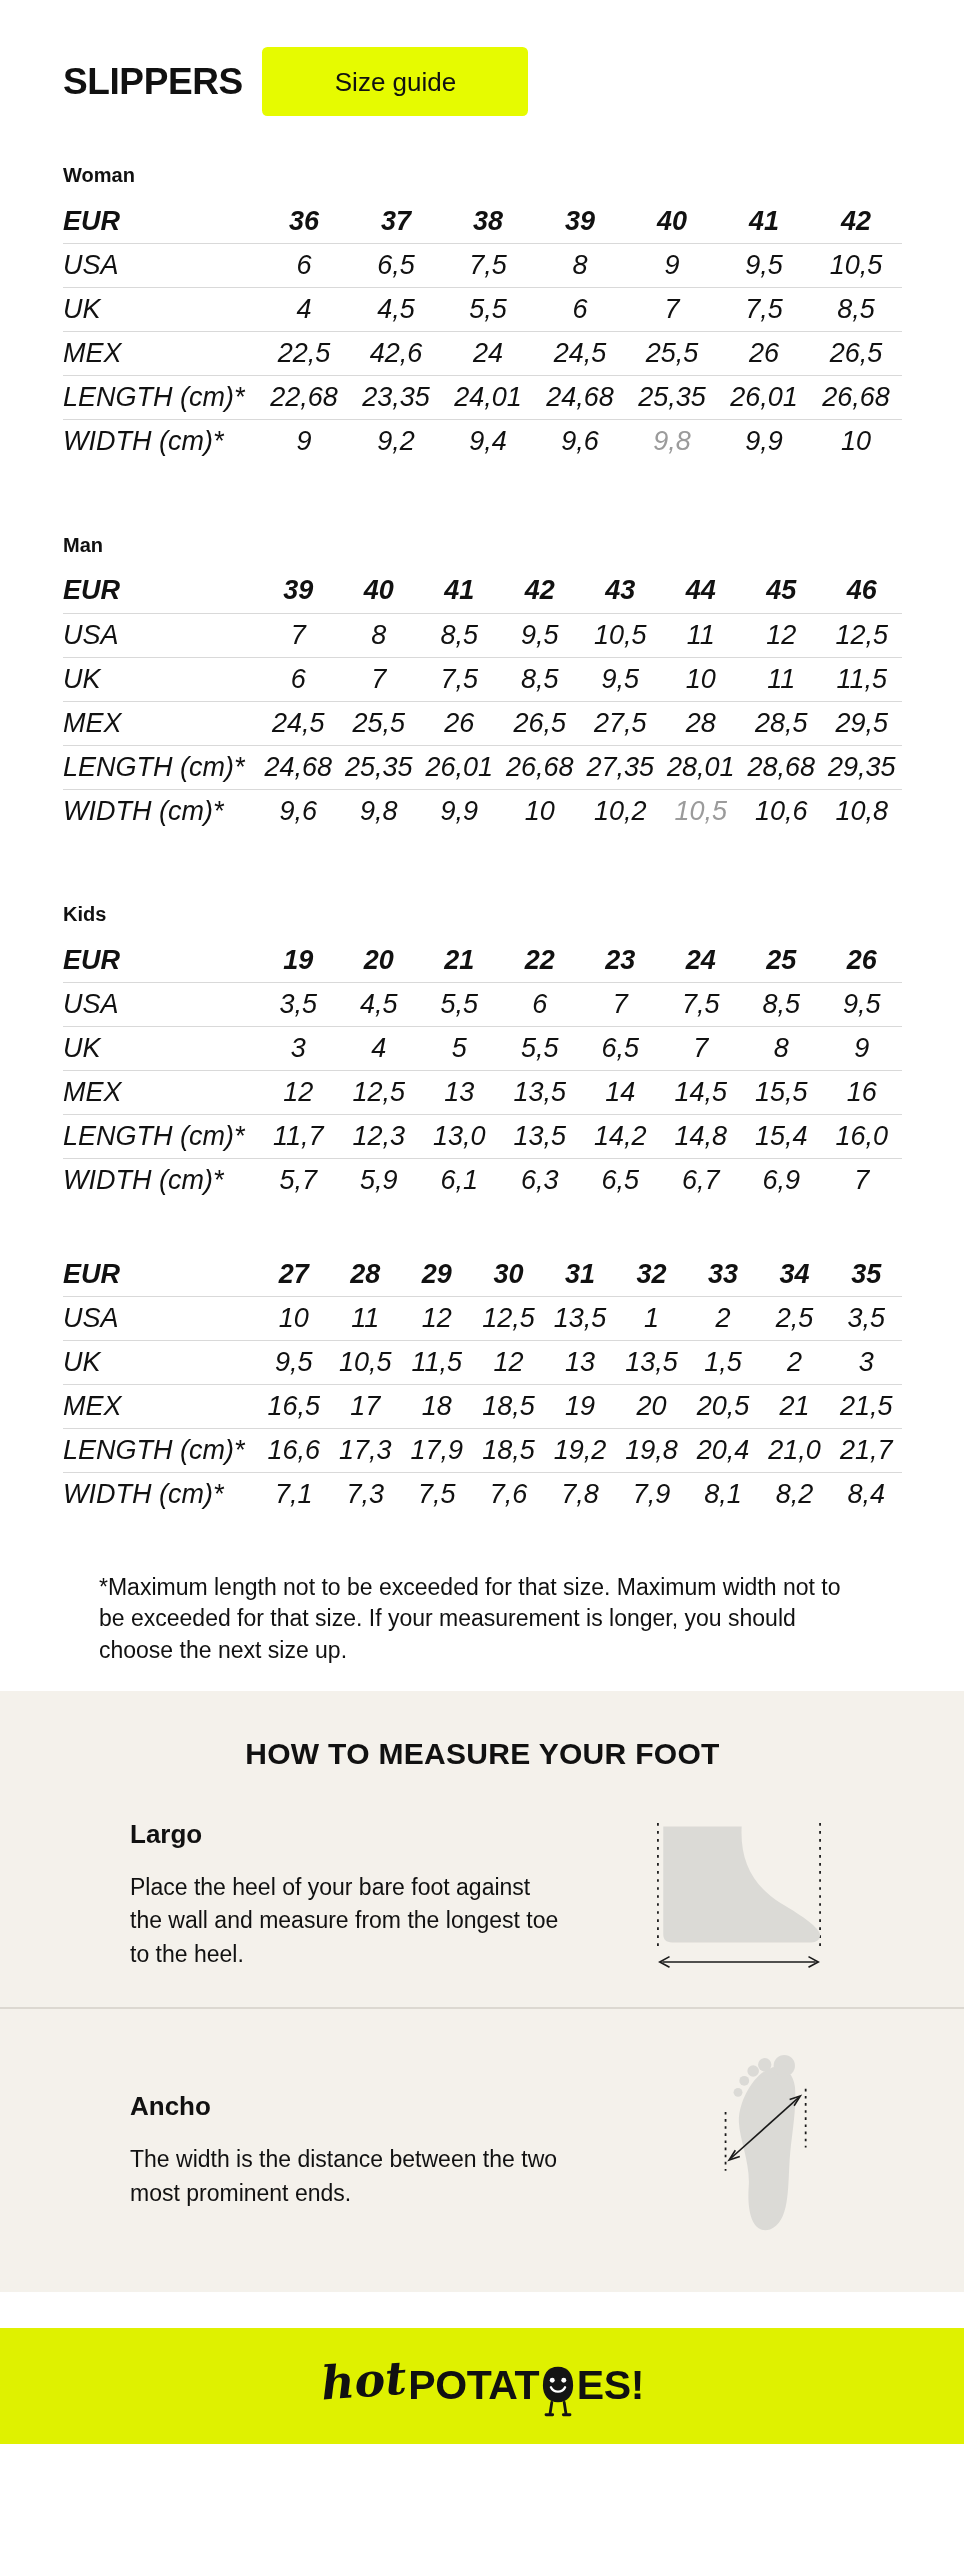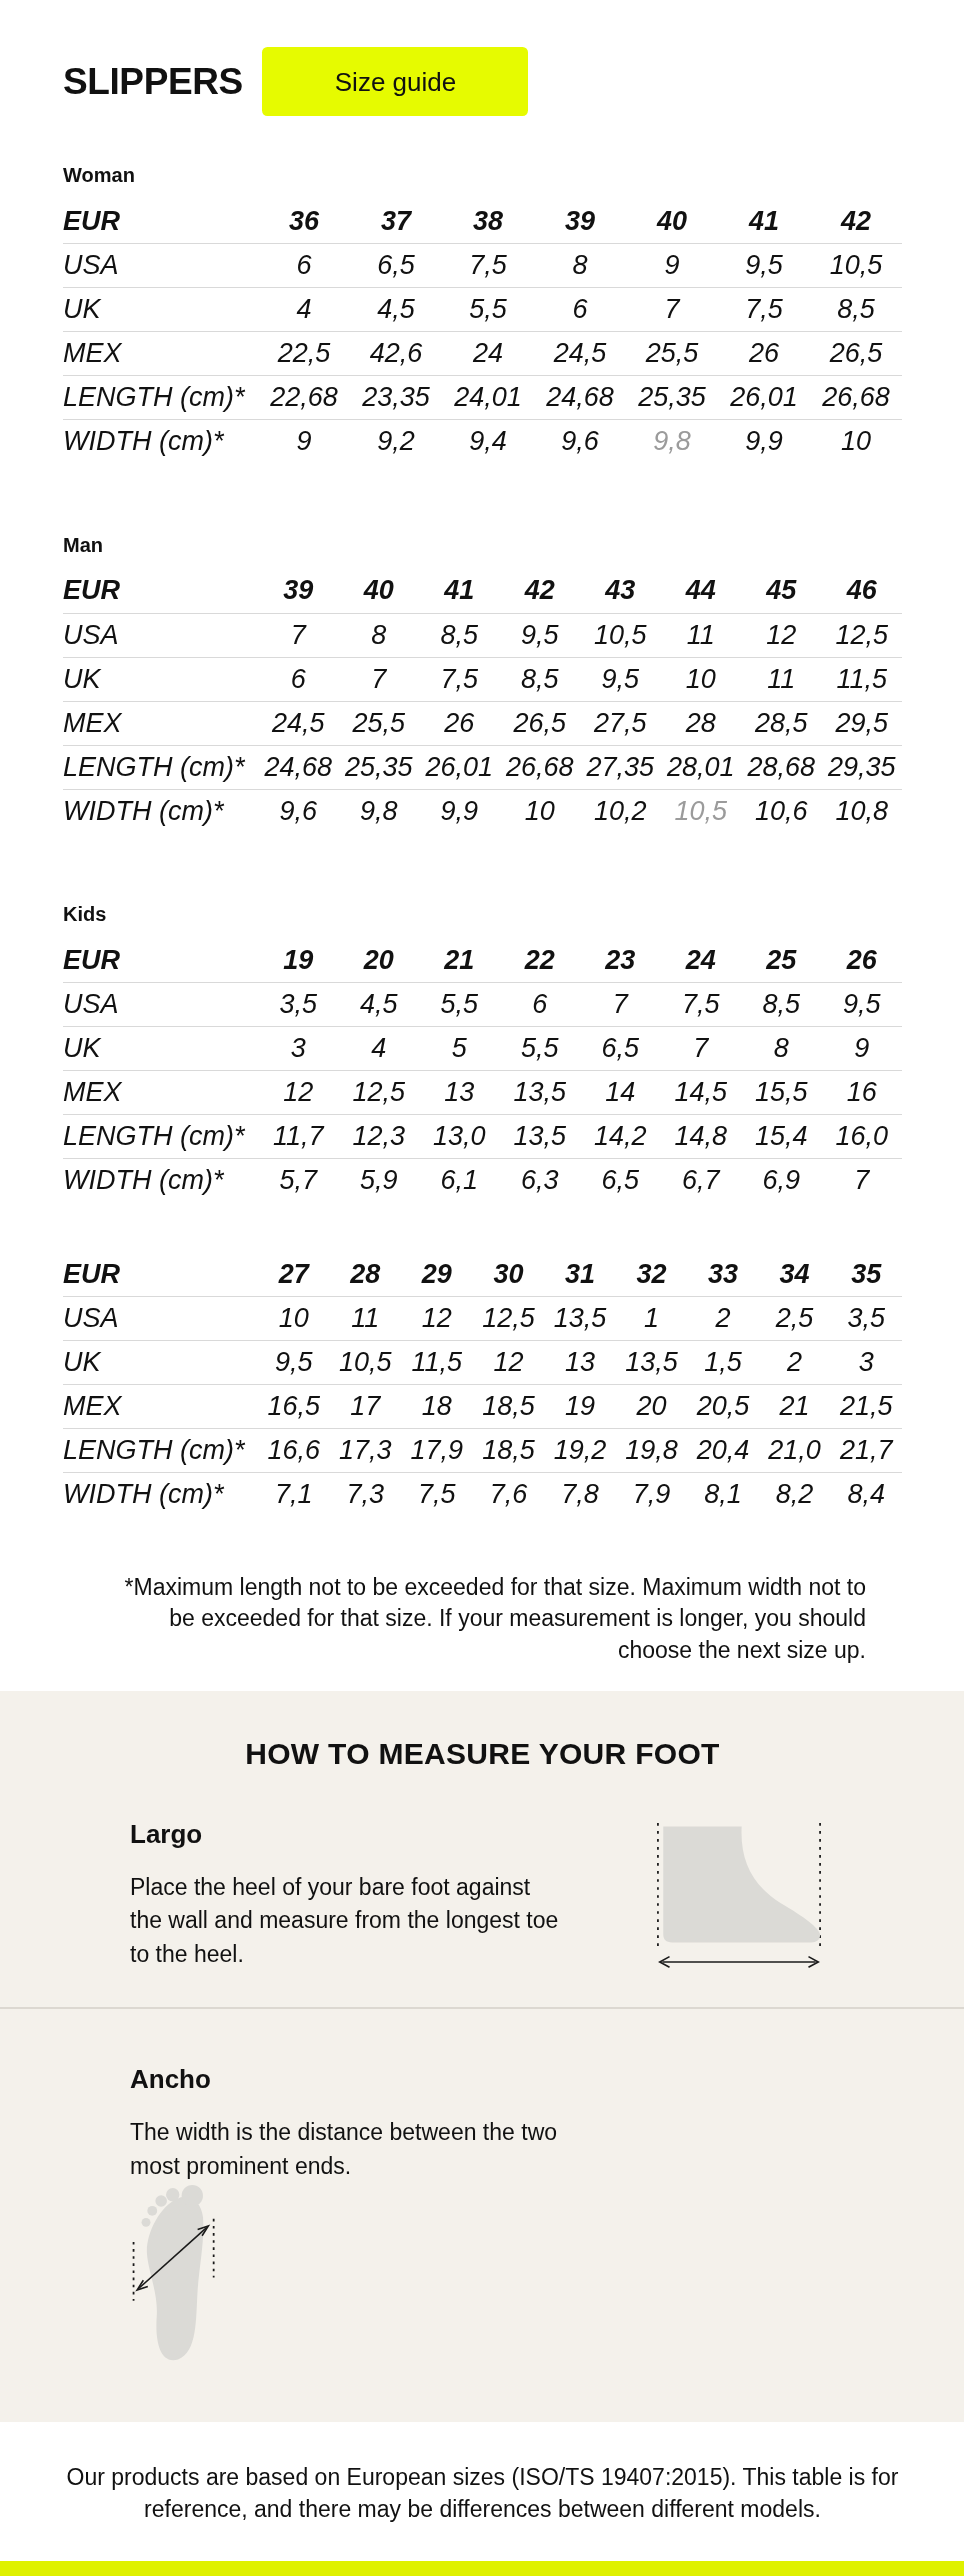--- a/index.html
+++ b/index.html
@@ -30,28 +30,28 @@
   .section-heading{margin:48px 0 12.5px 0;font-size:20px;font-weight:700;}
   .section-heading.gap-lg{margin-top:70px;}
   table.size-table{width:100%;border-collapse:collapse;table-layout:fixed;font-size:27px;font-style:italic;}
   table.size-table.second{margin-top:50px;}
   table.size-table td{height:44px;padding:0;text-align:center;vertical-align:middle;}
   table.size-table tr:not(:last-child) td{border-bottom:0.9px solid var(--line);}
   table.size-table td.row-label{text-align:left;width:195px;}
   table.size-table tr.bold-row td{font-weight:700;}
   table.size-table td.muted{color:var(--muted);}
 
-  .footnote{margin:55px 36px 0 36px;text-align:right;font-size:23px;line-height:1.38;}
+  .footnote{margin:55px 36px 0 36px;text-align:left;font-size:23px;line-height:1.38;}
 
   
   .measure{margin-top:24px;background:var(--beige);}
   .measure-heading{margin:0;padding:46px 0 0 0;text-align:center;font-size:30px;font-weight:700;letter-spacing:0.3px;}
   .measure-row{display:flex;justify-content:space-between;align-items:flex-start;}
   .measure-row.largo{padding:48px 141px 36px 130px;align-items:center;}
-  .measure-row.ancho{padding:17px 134px 41px 130px;flex-direction:column;}
+  .measure-row.ancho{padding:44px 134px 41px 130px;}
   .measure-text{width:438px;}
   .measure-text h4{margin:0 0 21.4px 0;font-size:26px;font-weight:700;}
   .measure-row.ancho .measure-text{margin-top:38px;}
   .measure-text p{margin:0;font-size:23px;line-height:1.45;}
   .measure-divider{height:1.8px;background:#DCD8D1;width:100%;}
   .icon-largo{margin-top:3.6px;}
   .icon-ancho{margin-right:19.7px;}
 
   .disclaimer{margin:39px 54px 0 54px;text-align:center;font-size:23px;line-height:1.4;}
 
@@ -398,21 +398,20 @@
         <circle cx="18" cy="44" r="5" fill="#DBDAD6"></circle>
         <line x1="4" y1="66" x2="4" y2="132" stroke="#1a1a1a" stroke-width="2" stroke-dasharray="3 5"></line>
         <line x1="94" y1="40" x2="94" y2="106" stroke="#1a1a1a" stroke-width="2" stroke-dasharray="3 5"></line>
         <line x1="10" y1="118" x2="86" y2="50" stroke="#1a1a1a" stroke-width="1.8"></line>
         <path d="M20,116 L8,120 L15,109" fill="none" stroke="#1a1a1a" stroke-width="1.8"></path>
         <path d="M76,52 L88,48 L81,59" fill="none" stroke="#1a1a1a" stroke-width="1.8"></path>
       </svg>
     </div>
   </section>
 
-  <p class="disclaimer">Our products are based on European sizes (ISO/TS 19407:2015). This table is for reference, and there may be differences between different models.</p>
 
   <footer class="footer">
     <div class="logo">
       <span class="logo-script">hot</span>
       <span class="logo-caps">POTAT</span>
       <svg class="potato" width="36" height="55" viewBox="0 0 40 62">
         <path d="M20,2 C32,2 37,11 37,23 C37,34 31,42 20,42 C9,42 3,34 3,23 C3,11 8,2 20,2 Z" fill="#141414"></path>
         <circle cx="13.5" cy="17" r="2.8" fill="#fff"></circle>
         <circle cx="26.5" cy="17" r="2.8" fill="#fff"></circle>
         <path d="M12,25 C15,31.5 25,31.5 28,25" fill="none" stroke="#fff" stroke-width="2.6" stroke-linecap="round"></path>

